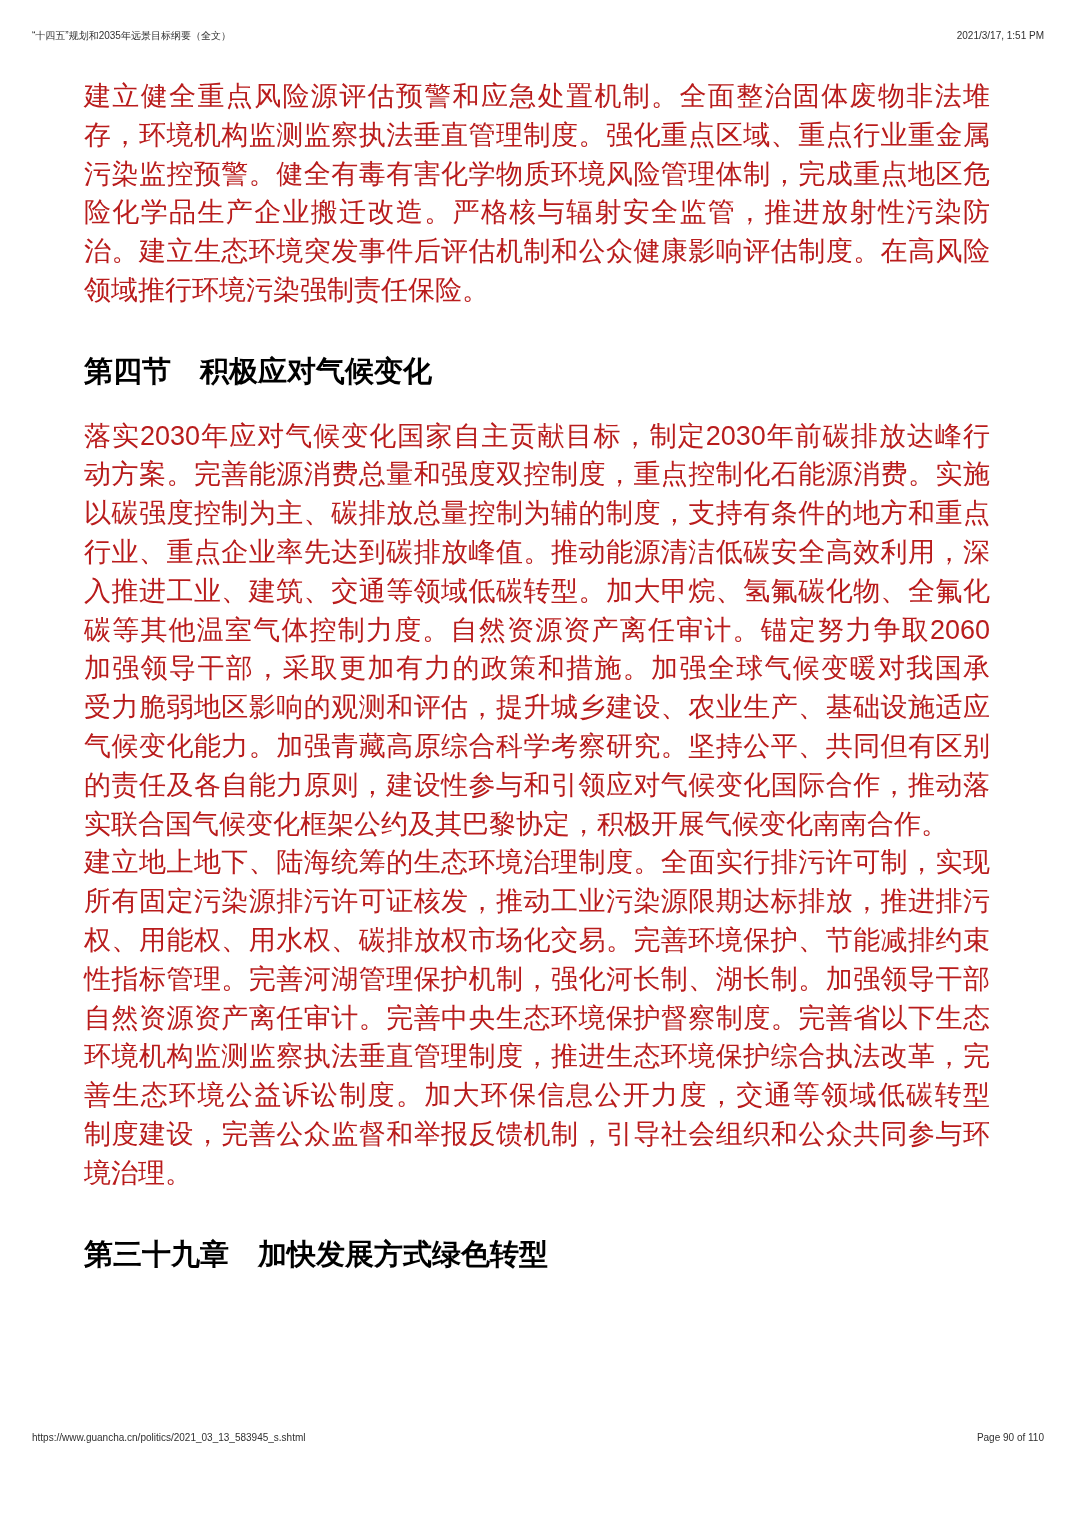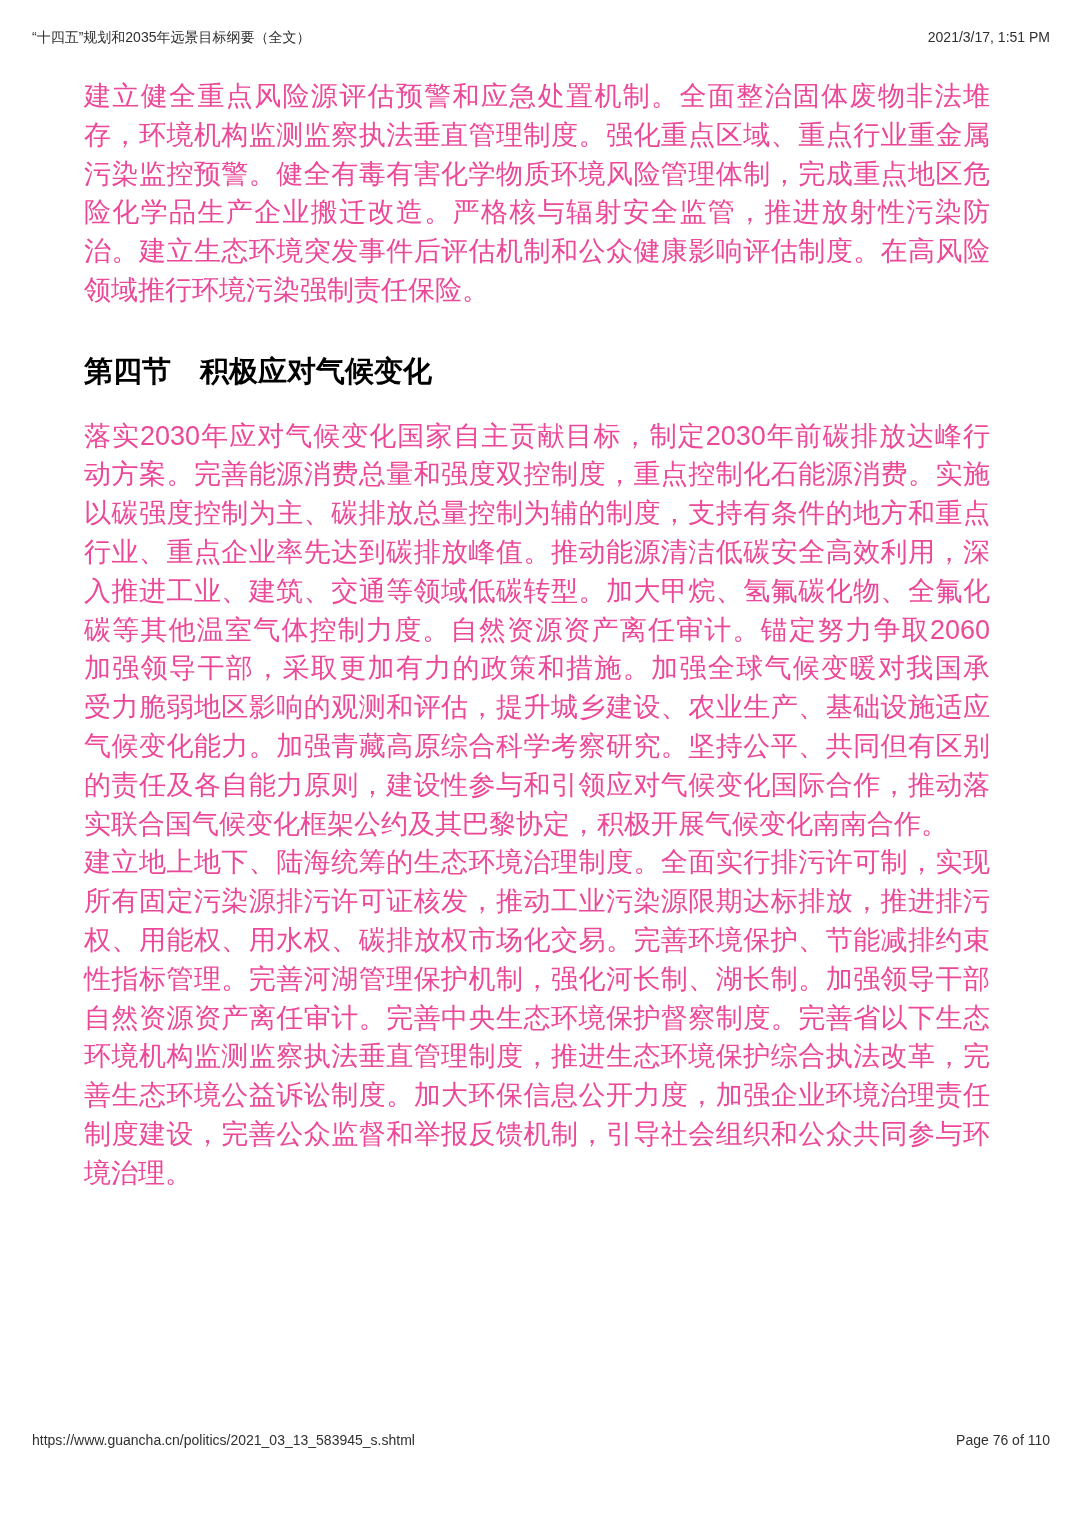--- a/index.html
+++ b/index.html
@@ -12,41 +12,41 @@
     width: 1074px;
     height: 1520px;
     background: #ffffff;
     color: #000000;
     font-family: "Liberation Sans", "DejaVu Sans", sans-serif;
     overflow: hidden;
   }
   .print-header, .print-footer {
     position: absolute;
     left: 32px;
-    right: 24px;
+    right: 30px;
     display: flex;
     justify-content: space-between;
     align-items: baseline;
-    font-size: 14px;
+    font-size: 10px;
     color: #2f2f2f;
     white-space: nowrap;
   }
   .print-header { top: 29px; }
   .print-footer { top: 1432px; }
   .content {
     position: absolute;
     top: 77px;
     left: 84px;
     width: 906px;
   }
   .para { margin: 0; }
   .line {
     font-size: 27px;
     line-height: 38.8px;
-    color: #ec4899;
+    color: #b91c1c;
     text-align: justify;
     text-align-last: justify;
     white-space: nowrap;
   }
   .line.end {
     text-align-last: left;
   }
   h2.heading {
     font-size: 29px;
     line-height: 38.8px;
@@ -93,26 +93,27 @@
     </div>
 
 
     <div class="para">
       <div class="line">建立地上地下、陆海统筹的生态环境治理制度。全面实行排污许可制，实现</div>
       <div class="line">所有固定污染源排污许可证核发，推动工业污染源限期达标排放，推进排污</div>
       <div class="line">权、用能权、用水权、碳排放权市场化交易。完善环境保护、节能减排约束</div>
       <div class="line">性指标管理。完善河湖管理保护机制，强化河长制、湖长制。加强领导干部</div>
       <div class="line">自然资源资产离任审计。完善中央生态环境保护督察制度。完善省以下生态</div>
       <div class="line">环境机构监测监察执法垂直管理制度，推进生态环境保护综合执法改革，完</div>
-      <div class="line">善生态环境公益诉讼制度。加大环保信息公开力度，加强企业环境治理责任</div>
+      <div class="line">善生态环境公益诉讼制度。加大环保信息公开力度，交通等领域低碳转型</div>
       <div class="line">制度建设，完善公众监督和举报反馈机制，引导社会组织和公众共同参与环</div>
       <div class="line end">境治理。</div>
     </div>
 
+    <h2 class="heading">第三十九章　加快发展方式绿色转型</h2>
 
   </div>
 
   <div class="print-footer">
     <span>https://www.guancha.cn/politics/2021_03_13_583945_s.shtml</span>
-    <span>Page 76 of 110</span>
+    <span>Page 90 of 110</span>
   </div>
 
 </div>
 
 </body></html>

